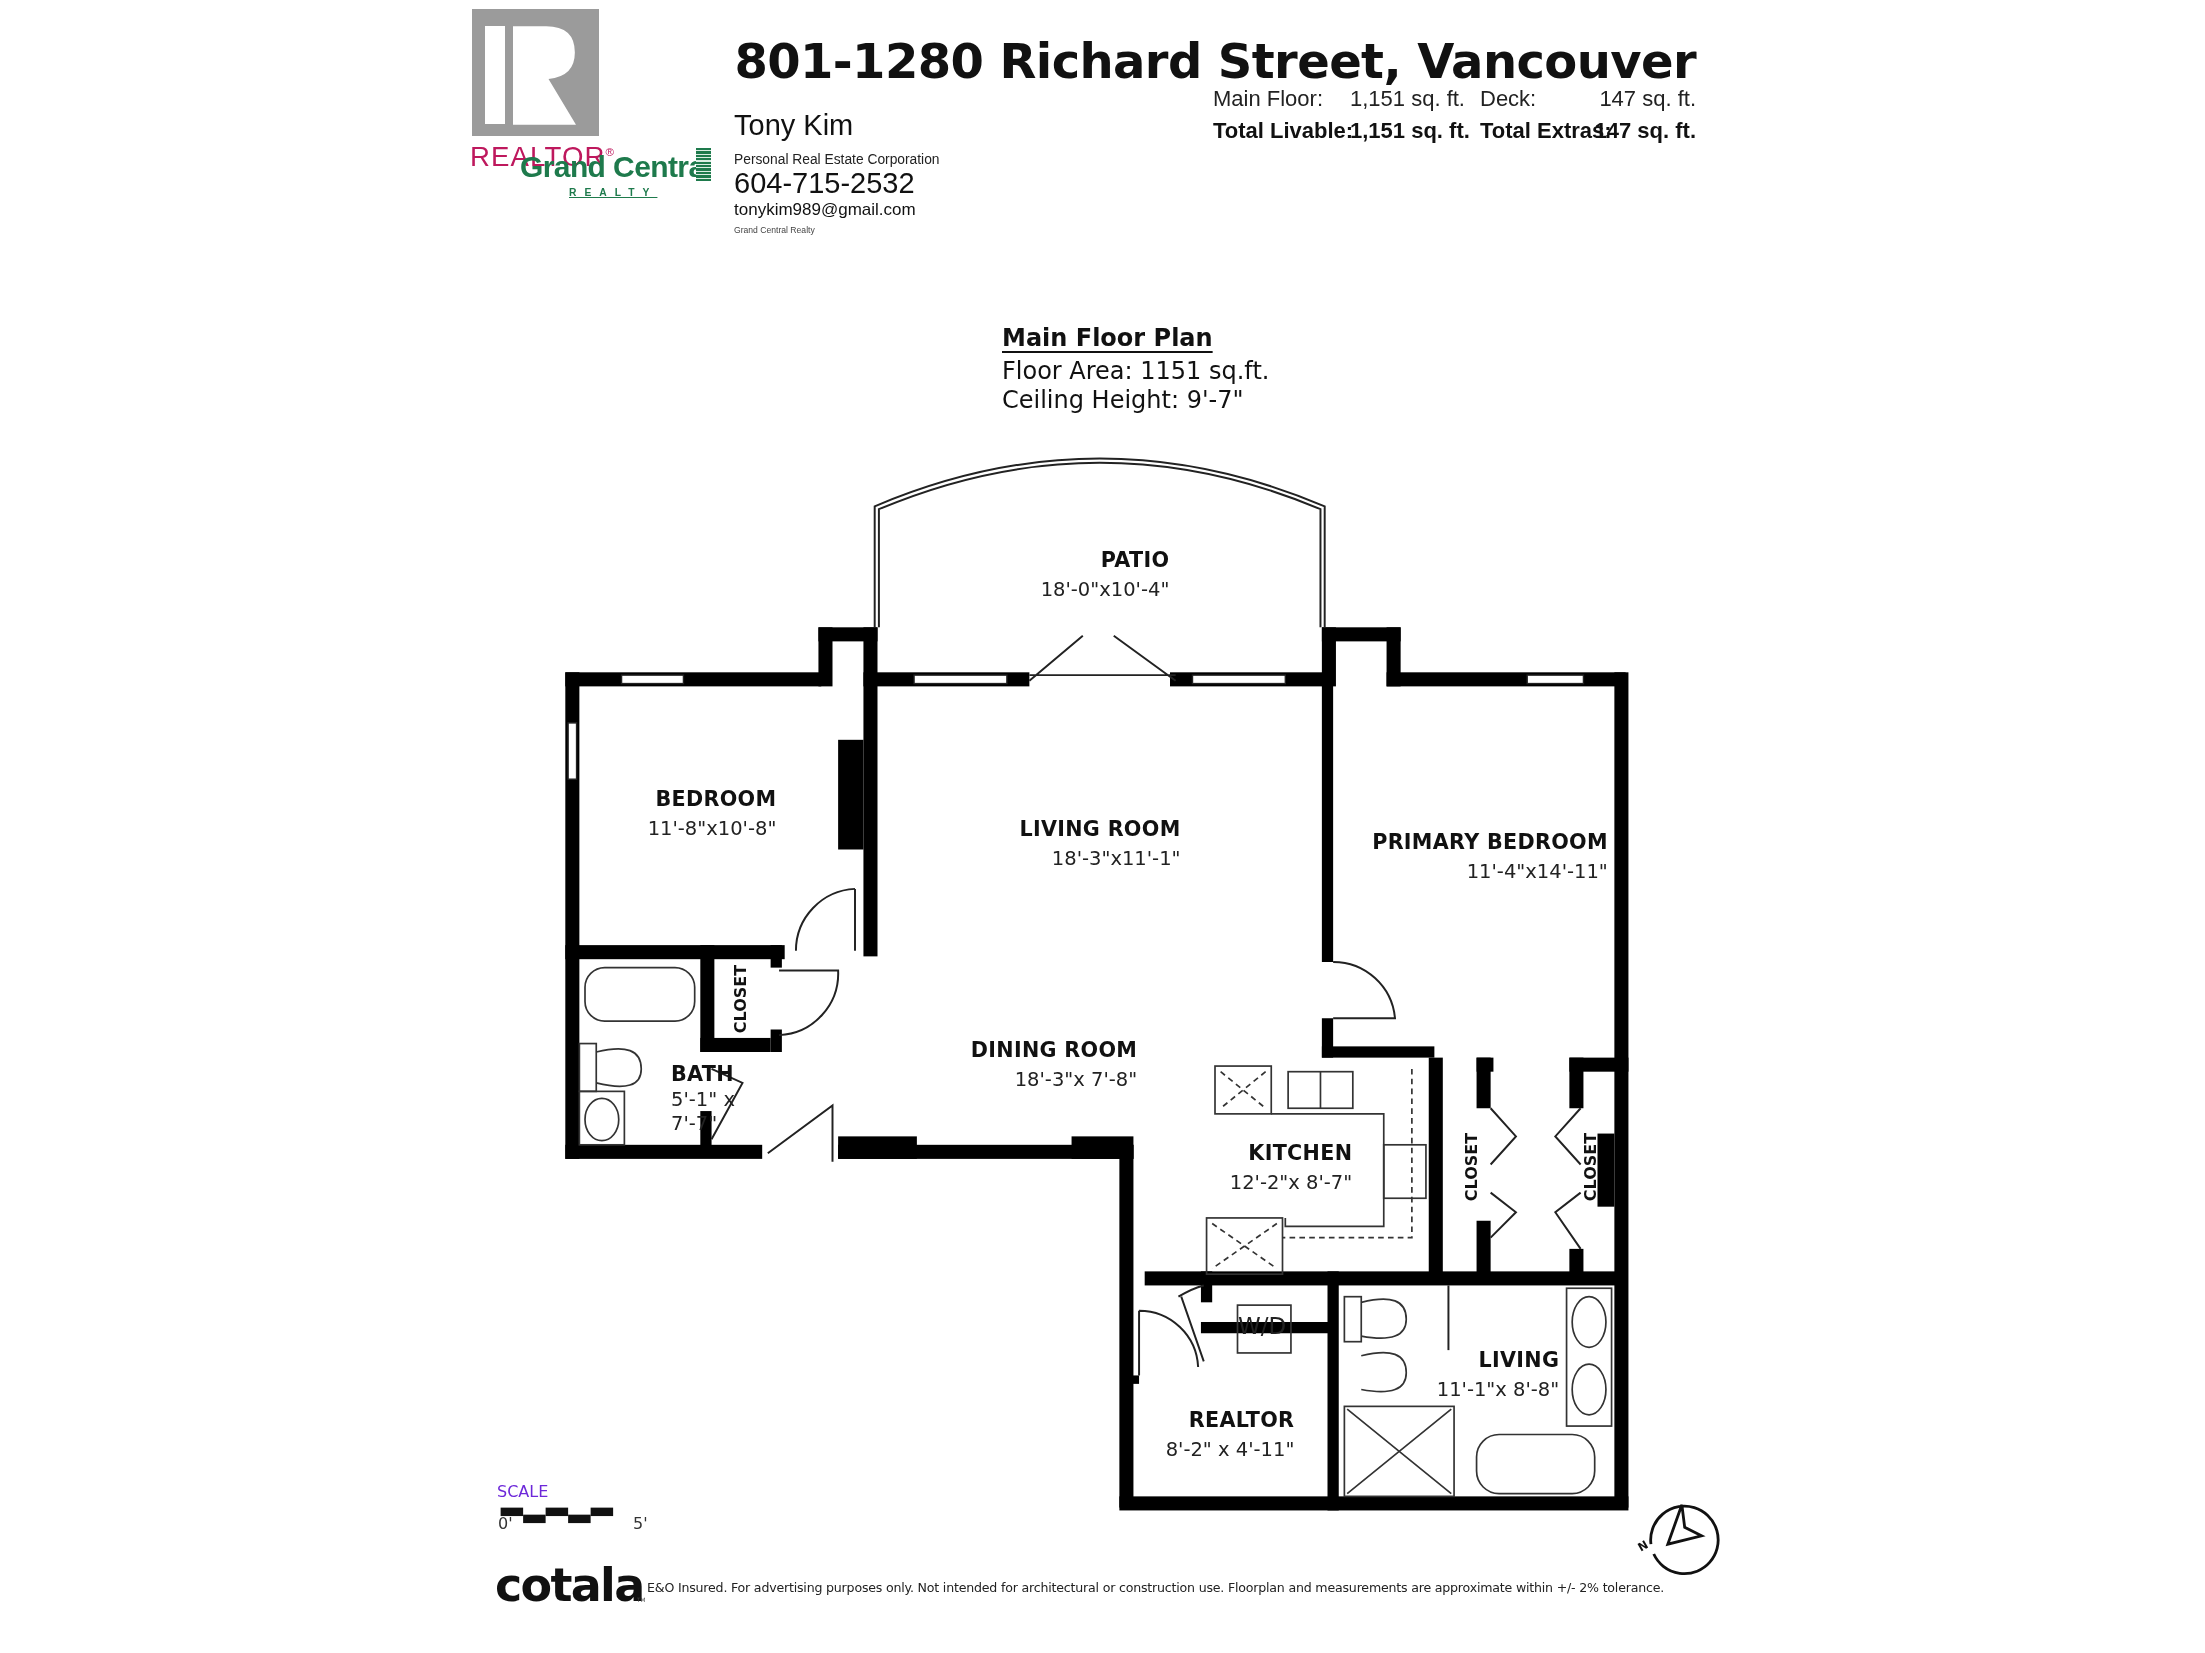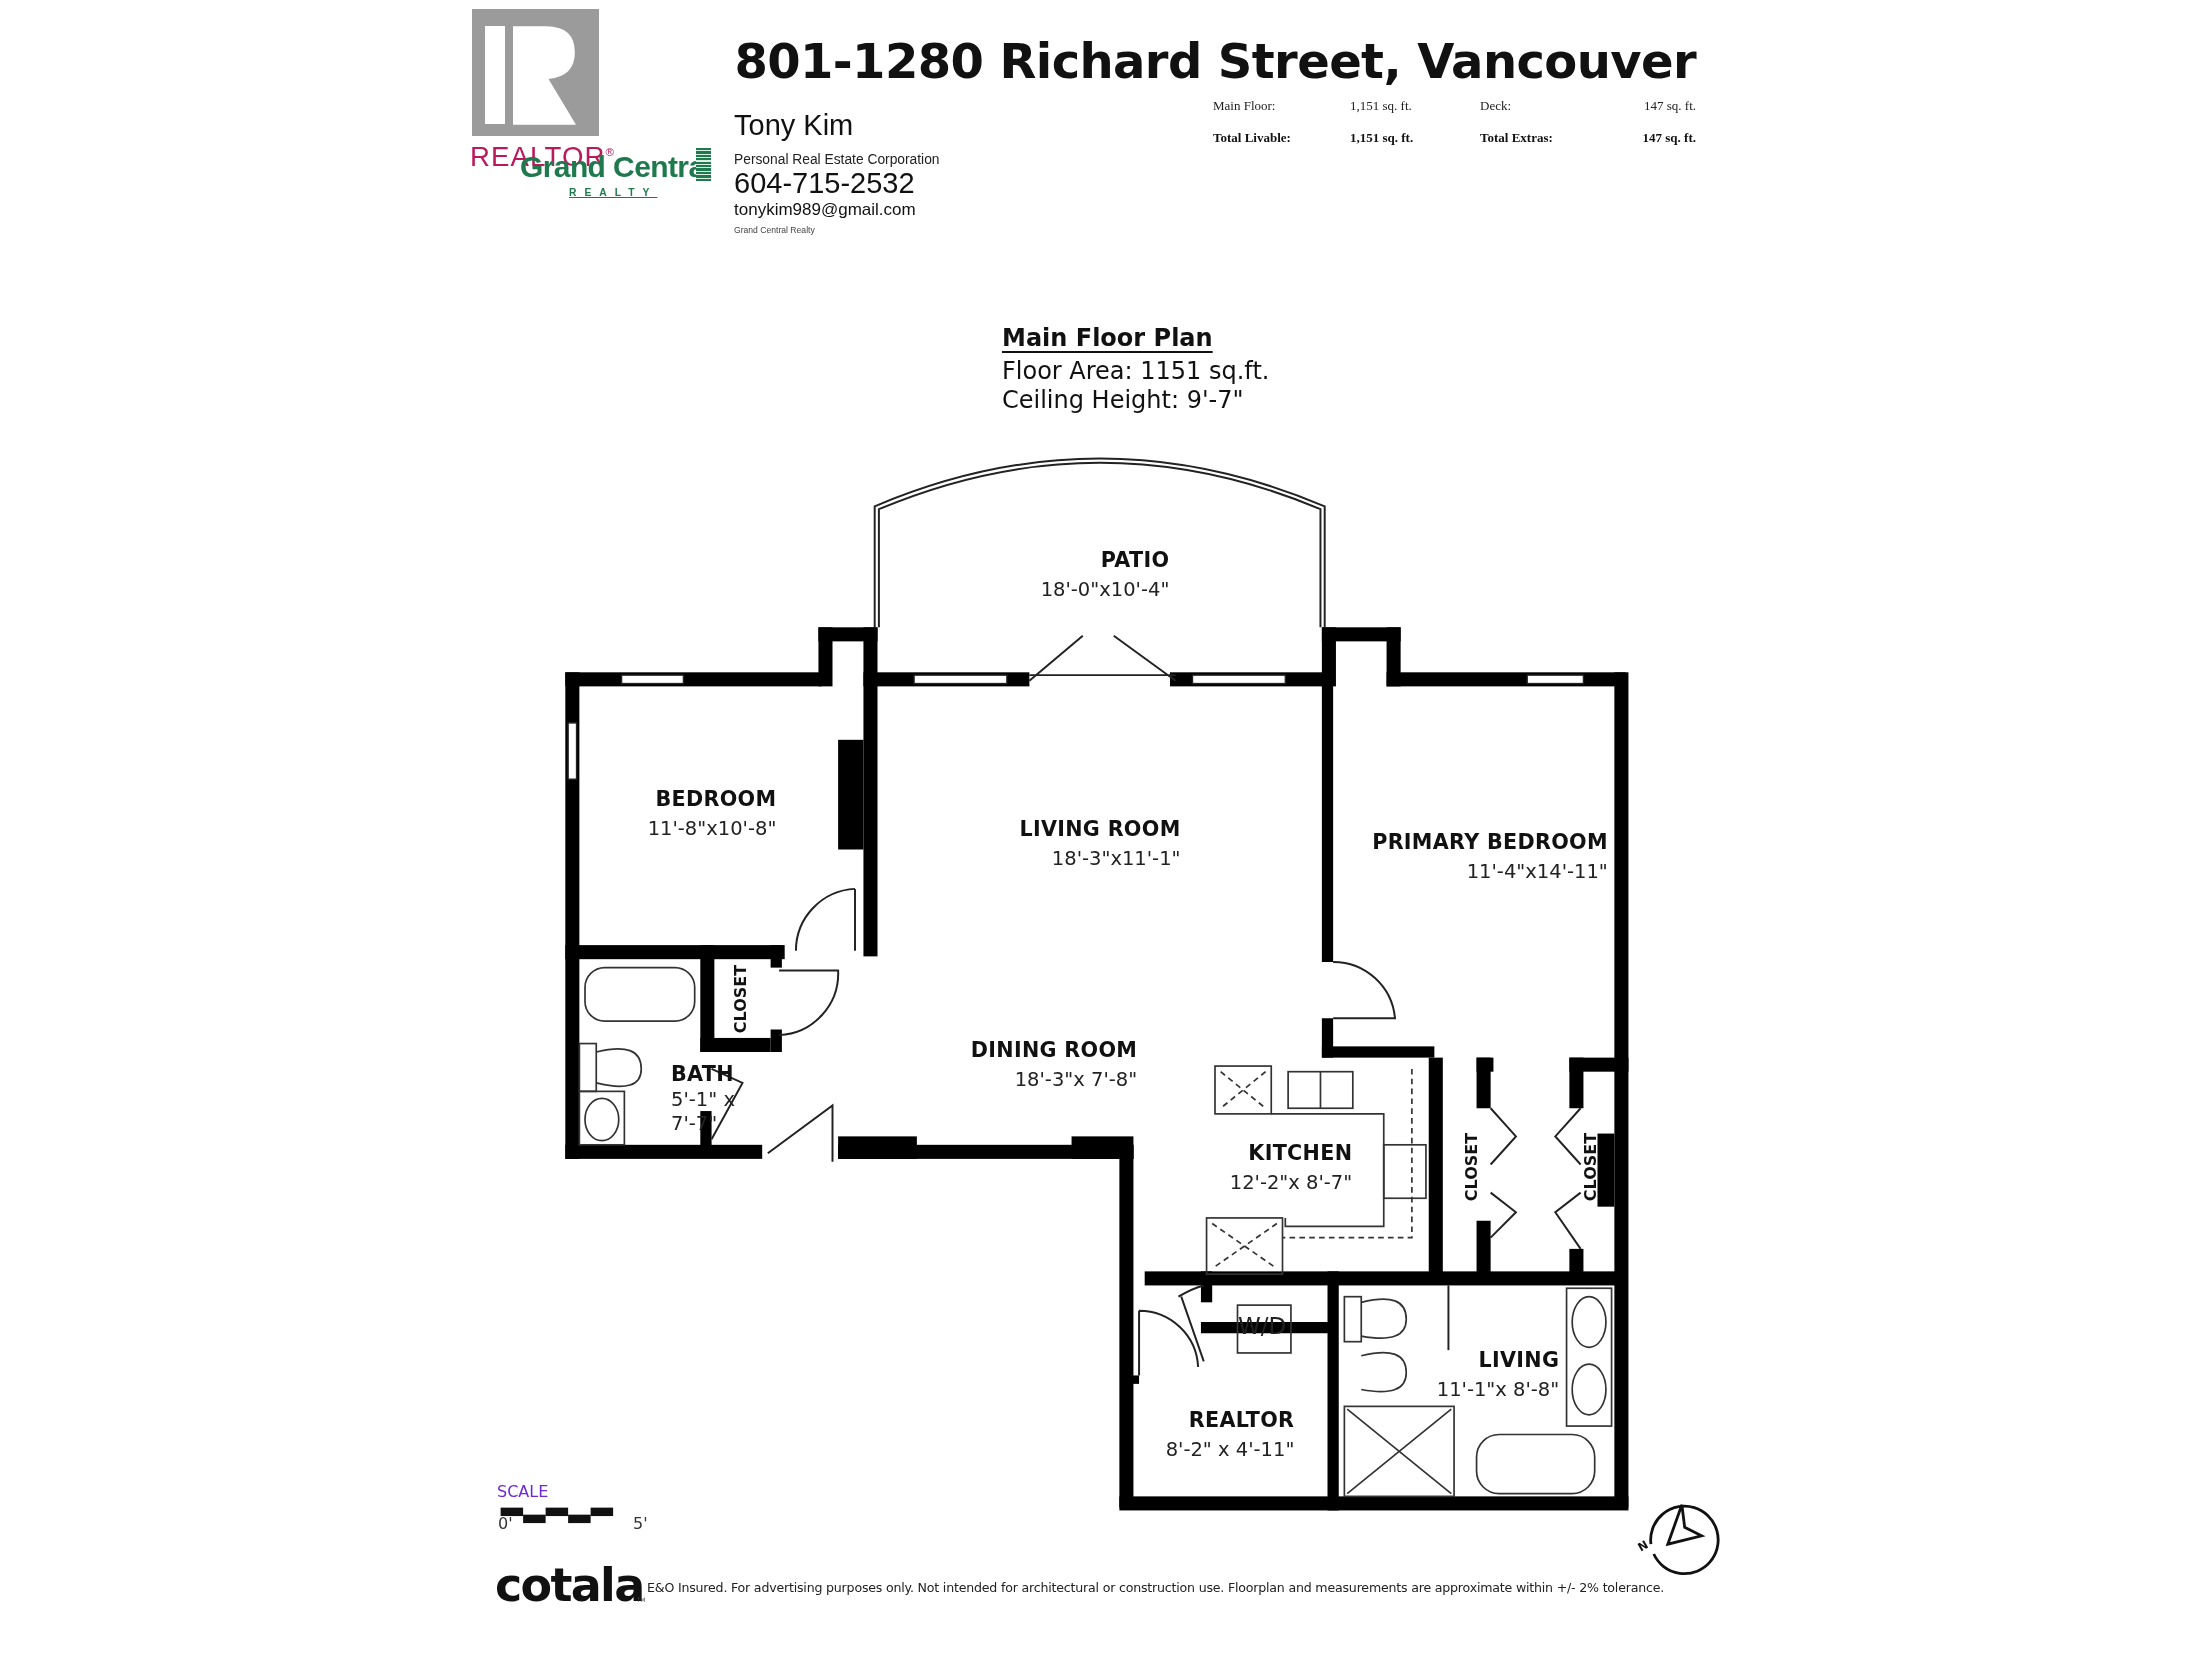--- a/index.html
+++ b/index.html
@@ -19,21 +19,21 @@
   #gc-building { left:696px; top:148px; width:15px; height:33px; background:repeating-linear-gradient(#1e7a4c 0 2.3px, #dbeee3 2.3px 3.4px); }
   #gc-realty { left:569px; top:187px; font-size:10.3px; letter-spacing:8px; color:#1e7a4c; font-weight:bold; font-family:"Liberation Sans", sans-serif;text-decoration:underline; }
 
   #agent-name { left:734px; top:109px; font-size:29px; font-family:"Liberation Sans", sans-serif; }
   #agent-corp { left:734px; top:152px; font-size:13.8px; color:#222; font-family:"Liberation Sans", sans-serif; }
   #agent-phone { left:734px; top:167px; font-size:29px; font-family:"Liberation Sans", sans-serif; }
   #agent-email { left:734px; top:200px; font-size:17px; font-family:"Liberation Sans", sans-serif; }
   #agent-brokerage { left:734px; top:225px; font-size:8.6px; color:#444; font-family:"Liberation Sans", sans-serif; }
 
   #address { right:509px; top:33px; font-size:48px; font-weight:bold; font-family:"DejaVu Sans", sans-serif; letter-spacing:-0.6px; }
-  .stat { font-family:Liberation Serif, serif; font-size:13px; color:#222;margin-top:12px; }
+  .stat { font-family:Liberation Sans, sans-serif; font-size:22px; color:#222; }
   .stat-b { font-weight:bold; color:#111; }
 
   #plan-title { left:1002px; top:324px; font-size:24px; font-weight:bold; text-decoration:underline; text-underline-offset:4.6px; }
   #plan-area { left:1002px; top:357px; font-size:24px; }
   #plan-ceiling { left:1002px; top:386px; font-size:24px; }
 
   #scale-label { left:497px; top:1482px; font-size:16px; color:#6d28d9; }
   #scale-0 { left:498px; top:1514px; font-size:16px; color:#333; }
   #scale-5 { left:633px; top:1514px; font-size:16px; color:#333; }
 

